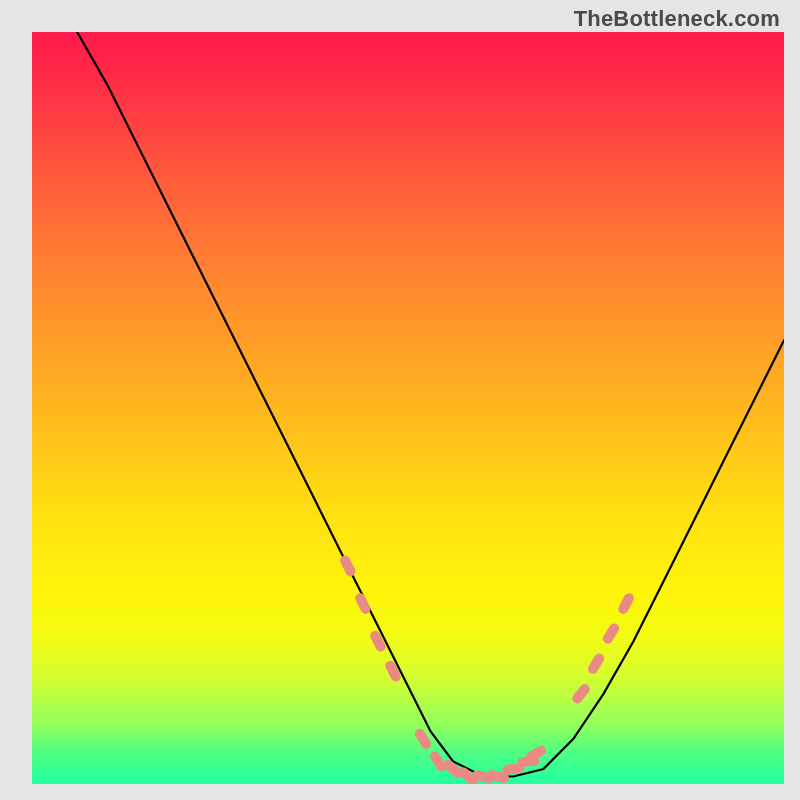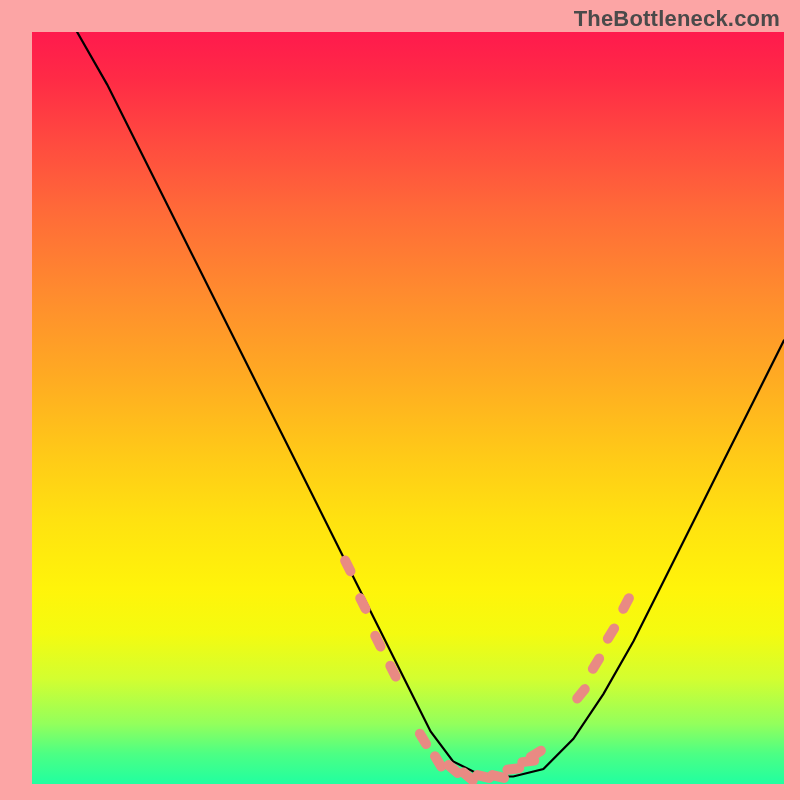--- a/index.html
+++ b/index.html
@@ -10,21 +10,21 @@
     height: 800px;
     overflow: hidden;
     font-family: Arial, Helvetica, sans-serif;
   }
   .frame {
     position: absolute;
     left: 0;
     top: 0;
     width: 800px;
     height: 800px;
-    background: #fca5a5;
+    background: #e5e5e5;
   }
   .plot-area {
     position: absolute;
     left: 32px;
     top: 32px;
     width: 752px;
     height: 752px;
     overflow: hidden;
   }
   .gradient-bg {

